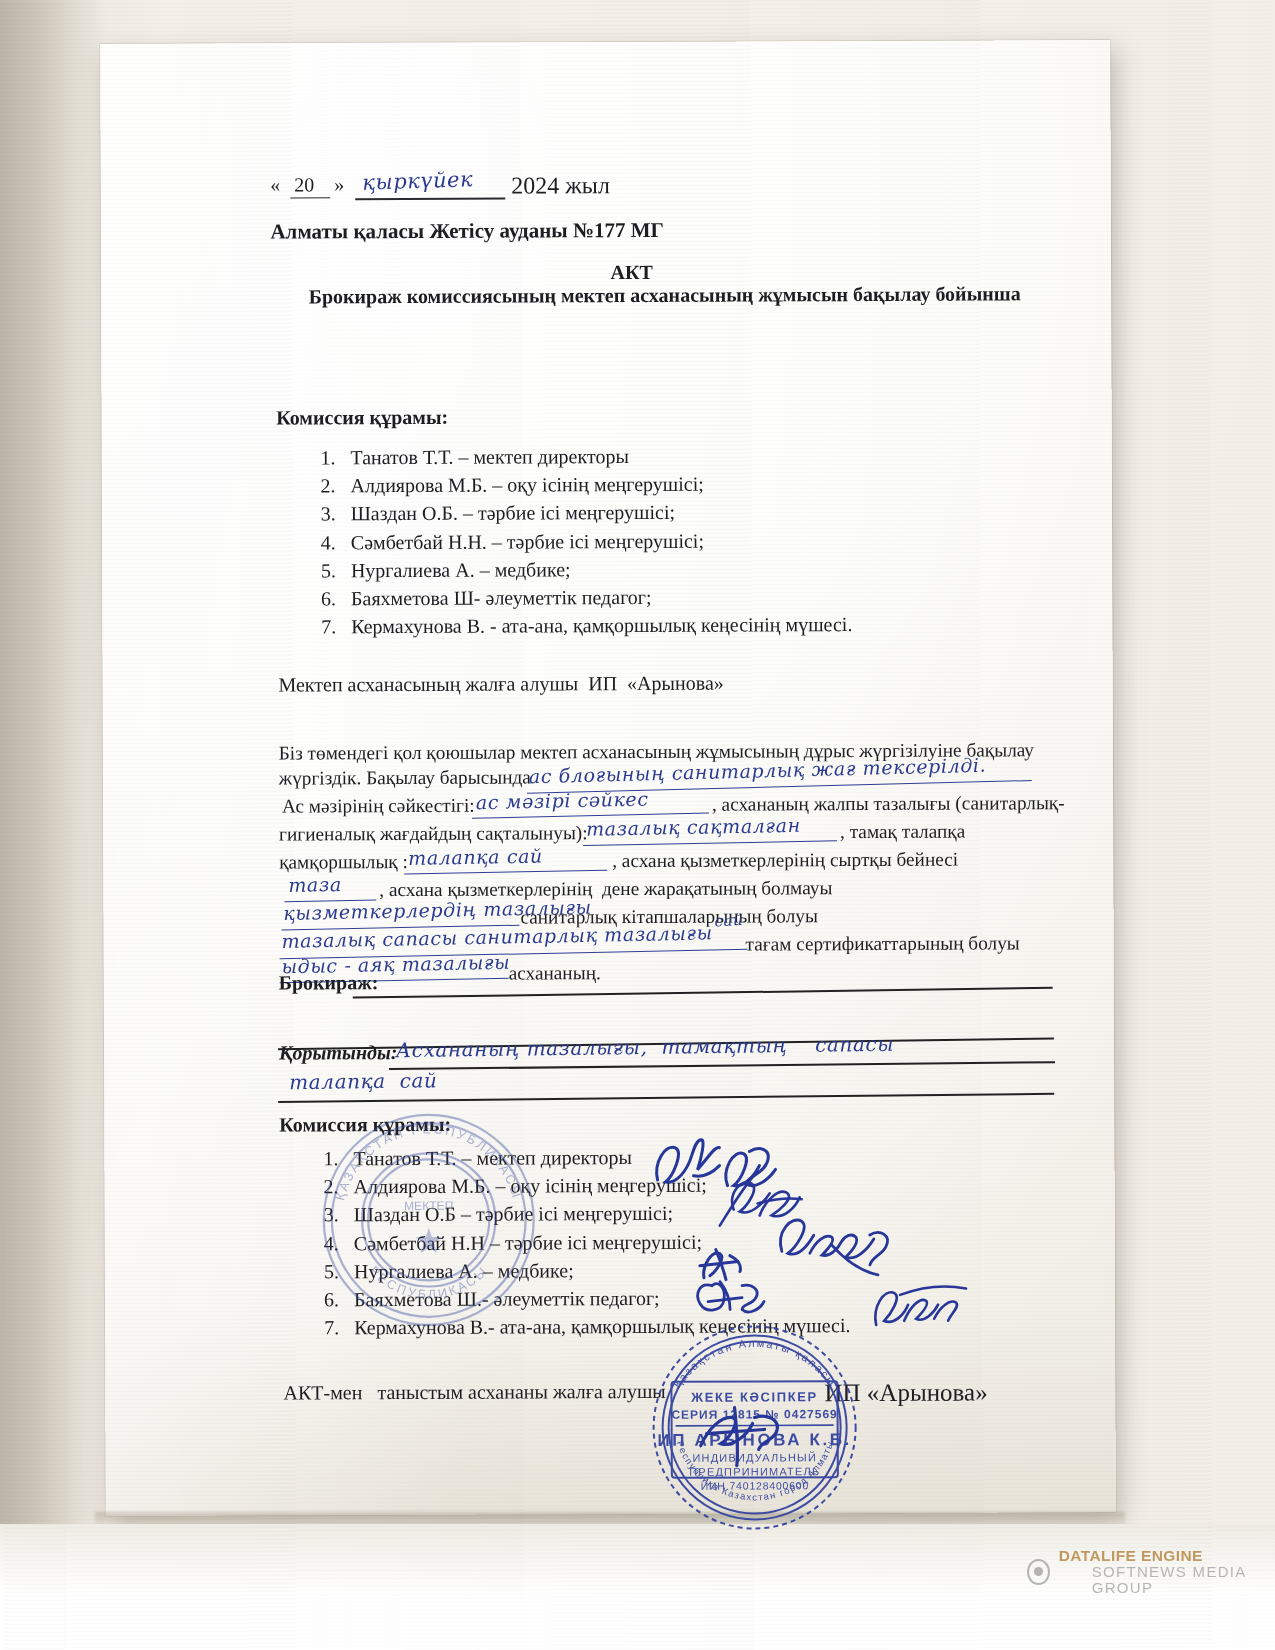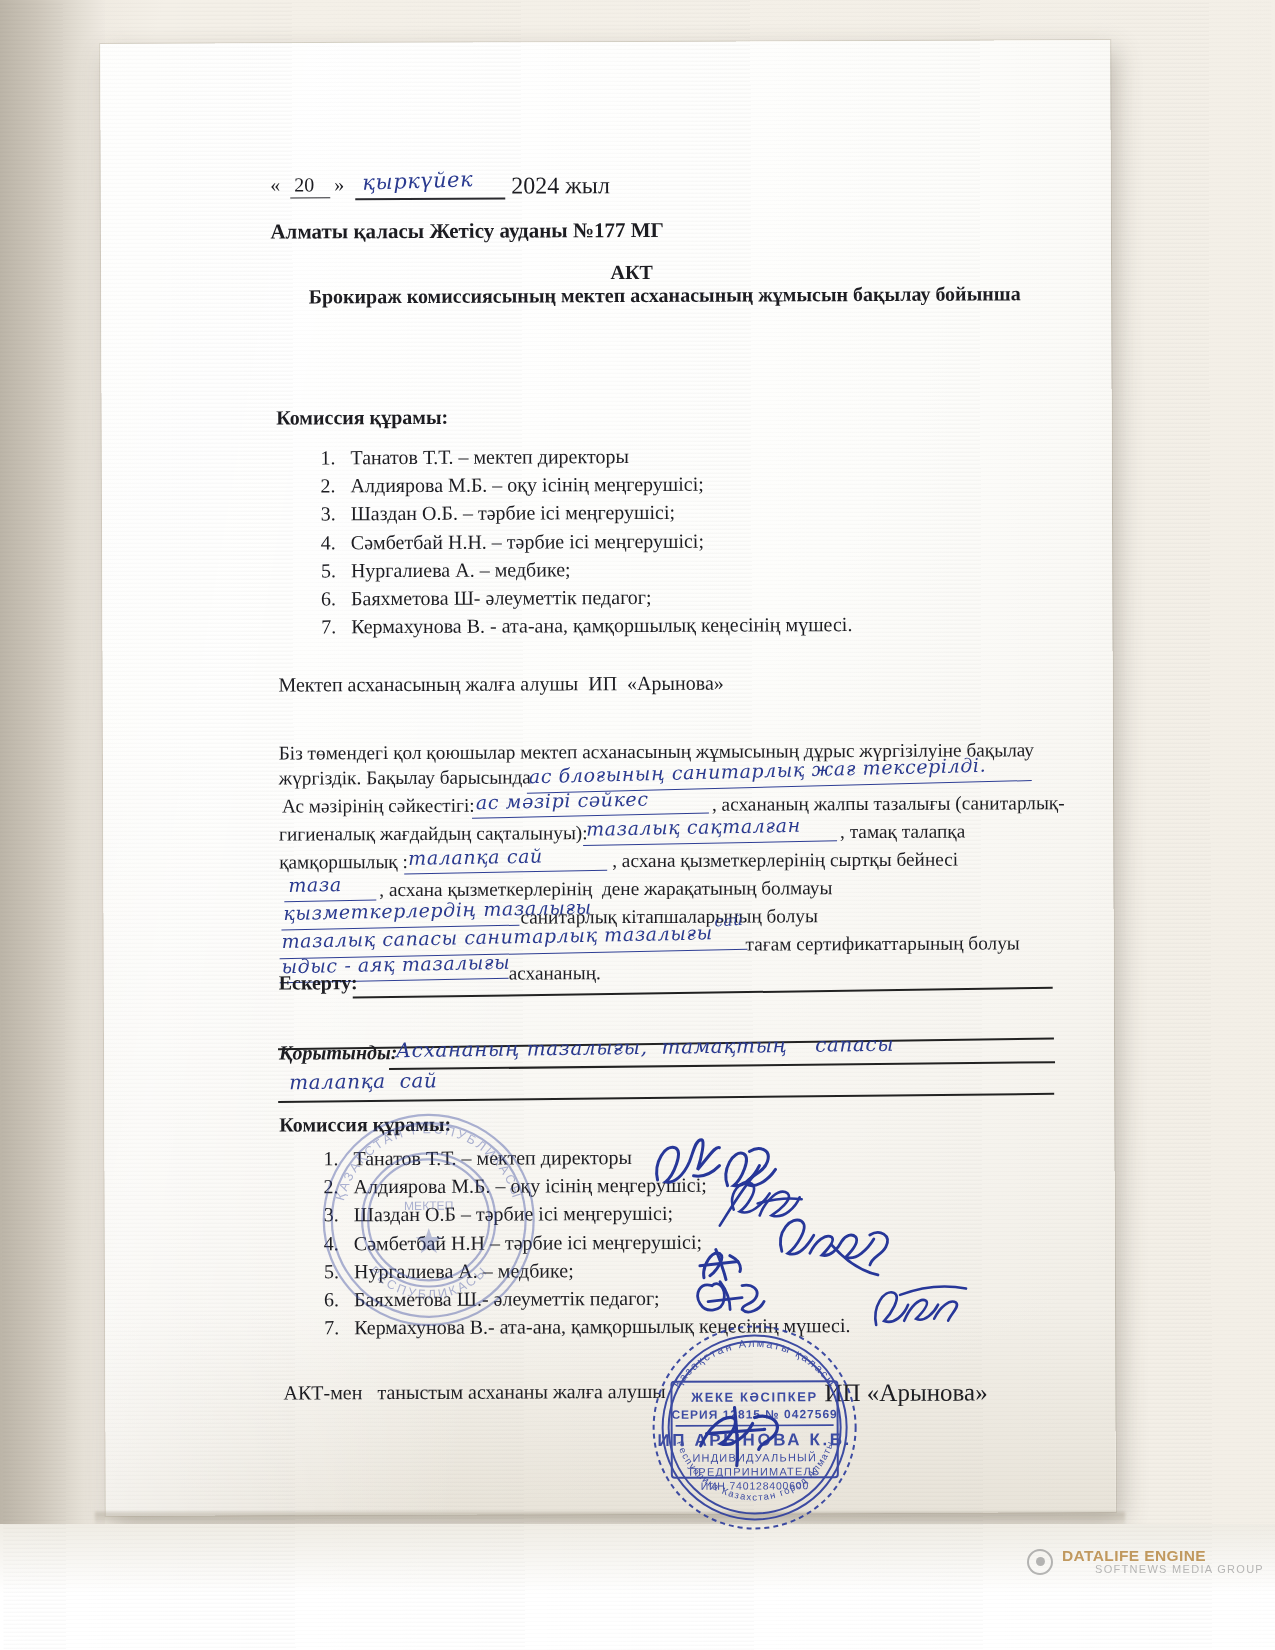--- a/index.html
+++ b/index.html
@@ -131,21 +131,21 @@
     opacity:0.62;
   }
   .wm-logo {
     width:26px; height:26px; border-radius:50%;
     border:2.5px solid #8b8b8b;
     display:flex; align-items:center; justify-content:center;
   }
   .wm-logo i { display:block; width:9px; height:9px; border-radius:50%; background:#8b8b8b; }
   .wm-text { line-height:1.05; font-family:"Liberation Sans", sans-serif; }
   .wm-title { font-size:15.5px; font-weight:bold; color:#a16207; letter-spacing:0.4px; }
-  .wm-sub { font-size:11px; color:#8d8d8d; letter-spacing:1.3px;margin-left:33px; }
+  .wm-sub { font-size:15px; color:#8d8d8d; letter-spacing:1.3px;margin-left:33px; }
 
   .noise {
     position:absolute; inset:0; pointer-events:none; opacity:0.05;
     background-image:repeating-linear-gradient(0deg, rgba(0,0,0,0.5) 0px, rgba(0,0,0,0) 2px, rgba(0,0,0,0) 4px);
   }
 </style>
 </head>
 <body>
 
 <div id="scan">
@@ -220,21 +220,21 @@
 
   <span class="hw" style="left:281px; top:925px; font-size:19px; transform:rotate(-0.9deg);">тазалық сапасы санитарлық тазалығы</span>
   <span class="hw" style="left:714px; top:912px; font-size:15px; transform:rotate(-3deg);">сай</span>
   <span class="hw-ul" style="left:279px; top:953px; width:468px; transform:rotate(-0.9deg);"></span>
   <span class="t" style="left:745px; top:934px; font-size:19.3px;">тағам сертификаттарының болуы</span>
 
   <span class="hw" style="left:281px; top:952px; font-size:19px; transform:rotate(-0.9deg);">ыдыс - аяқ тазалығы</span>
   <span class="hw-ul" style="left:279px; top:979px; width:229px; transform:rotate(-0.9deg);"></span>
   <span class="t" style="left:508px; top:962px; font-size:19.3px;">асхананың.</span>
 
-  <div class="t eskertu">Ескерту:</div>
+  <div class="t eskertu">Брокираж:</div>
   <div class="note-l1"></div>
   <div class="note-l2"></div>
 
   <div class="t korytyndy">Қорытынды:</div>
   <span class="hw" style="left:395px; top:1035px; font-size:20px; transform:rotate(-0.5deg);">Асхананың тазалығы,  тамақтың    сапасы</span>
   <div class="conc-l1"></div>
   <span class="hw" style="left:288px; top:1068px; font-size:20px; transform:rotate(-0.5deg);">талапқа  сай</span>
   <div class="conc-l2"></div>
 
   <div class="t commission-hdr-2">Комиссия құрамы:</div>

